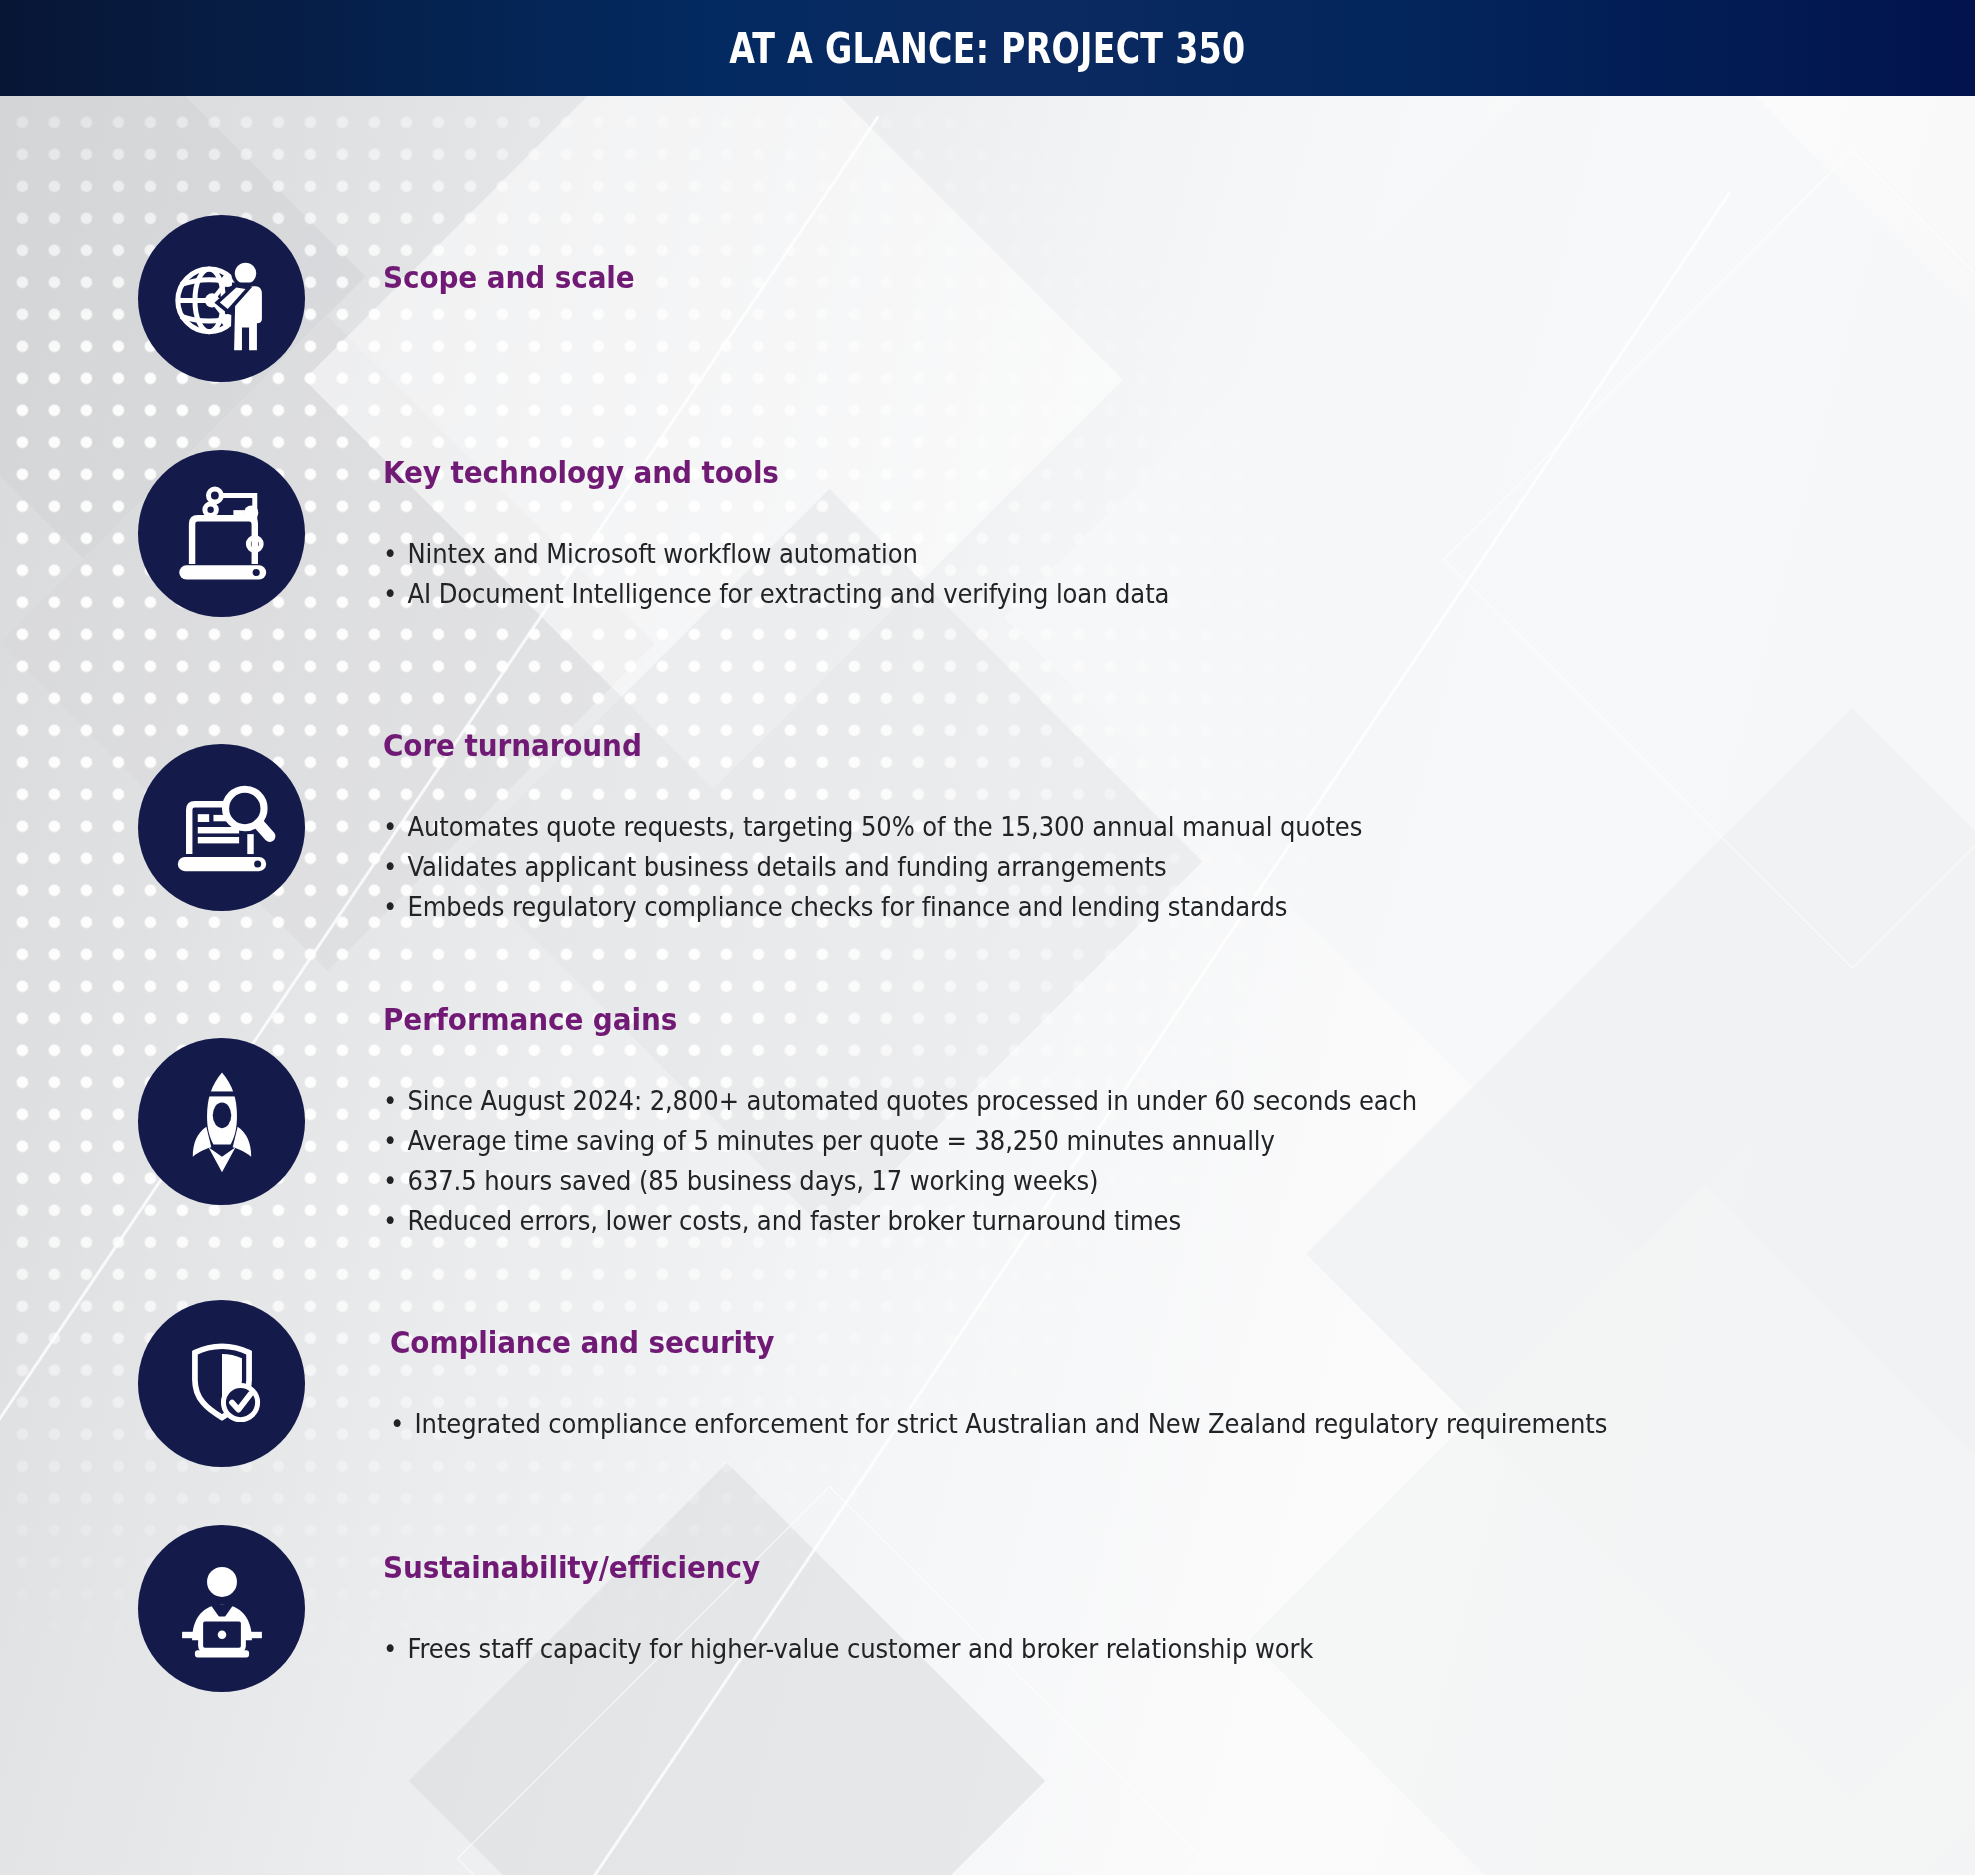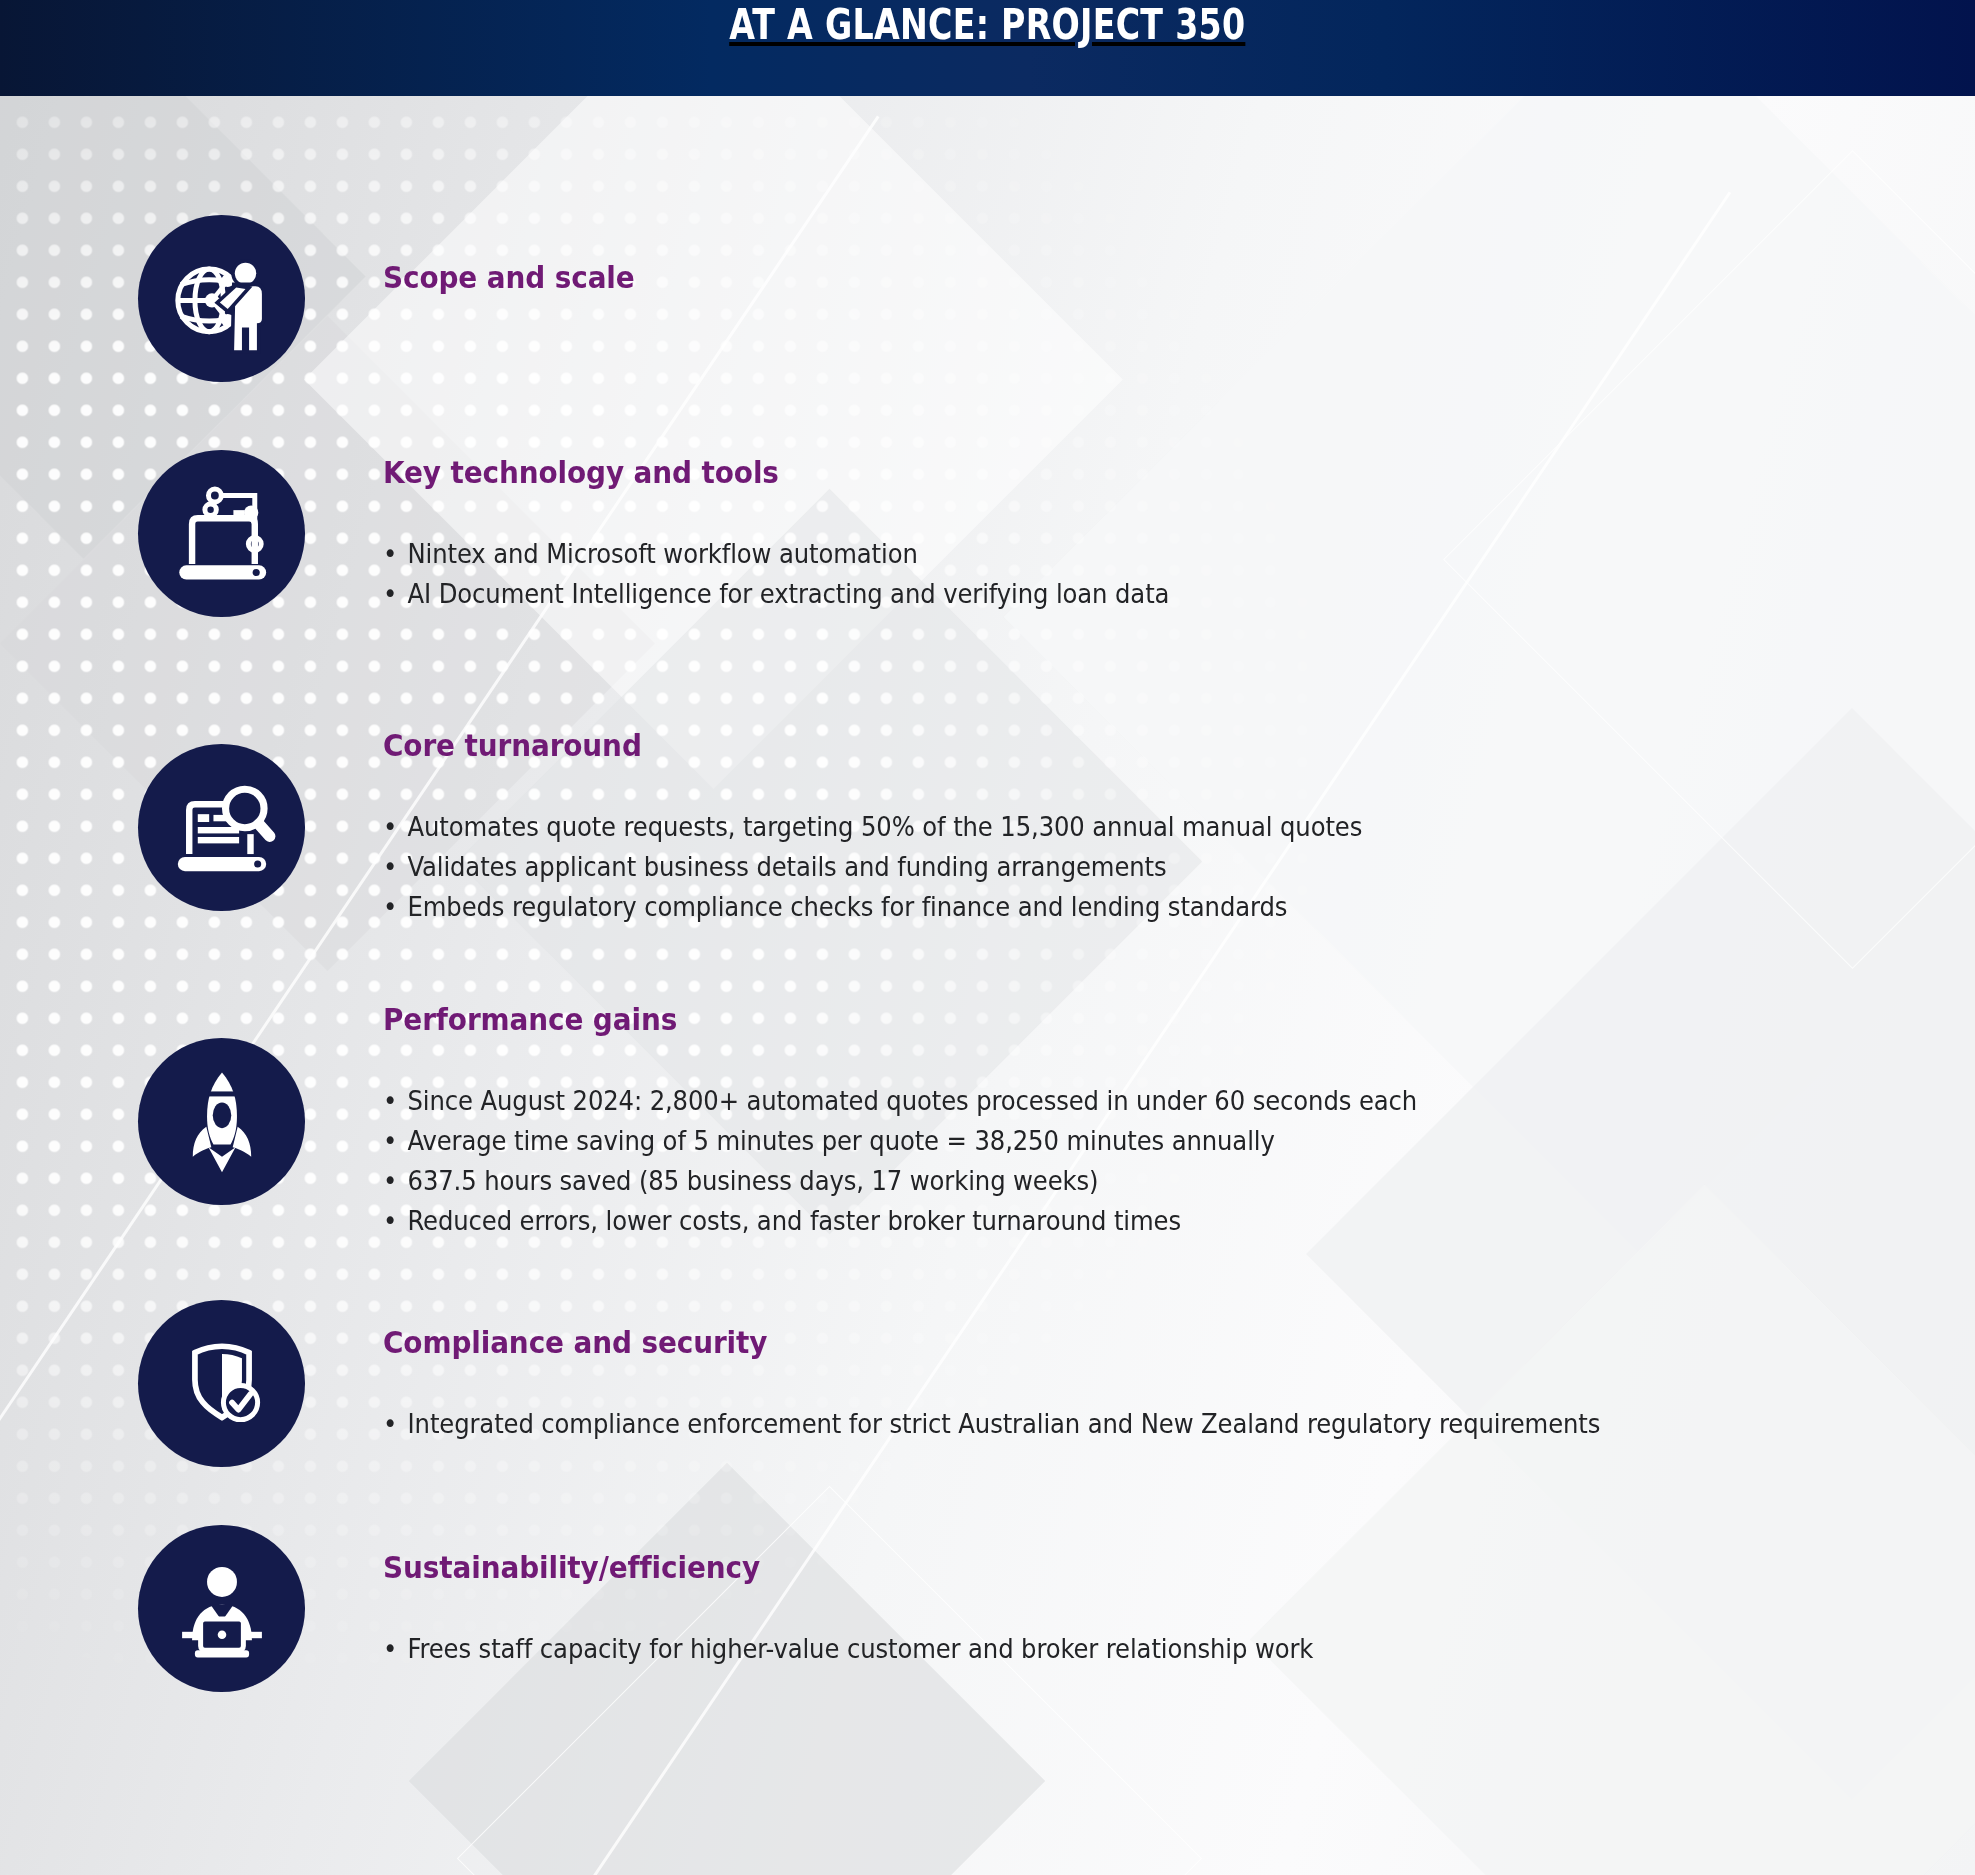--- a/index.html
+++ b/index.html
@@ -23,21 +23,21 @@
     background-image:radial-gradient(circle, rgba(255,255,255,.93) 5.1px, rgba(255,255,255,0) 6.4px);
     background-size:32px 32px; background-position:6.4px 10.3px;
     -webkit-mask-image:radial-gradient(ellipse 1254px 1061px at 309px 675px, #000 42%, rgba(0,0,0,.35) 66%, transparent 88%);
             mask-image:radial-gradient(ellipse 1254px 1061px at 309px 675px, #000 42%, rgba(0,0,0,.35) 66%, transparent 88%);
   }
 
   
   .header-bar {
     position:absolute; top:0; left:0; right:0; height:96px;
     background:linear-gradient(90deg,#081635 0%,#032a61 36%,#0b2a61 52%,#03265c 70%,#02134d 100%);
-    display:flex; justify-content:center; z-index:5;text-decoration:underline;
+    display:flex; align-items:center; justify-content:center; z-index:5;
   }
   .header-bar h1 {
     color:#ffffff; font-size:42px; font-weight:bold;
     letter-spacing:0.3px; white-space:nowrap;
     transform:scaleX(.88); transform-origin:center;
   }
 
   
   .section { position:absolute; left:0; width:100%; display:flex; align-items:center; z-index:4; }
   .icon-col { width:383px; flex:0 0 383px; display:flex; padding-left:138px; }
@@ -188,21 +188,21 @@
       <div class="content">
         <h2>Performance gains</h2>
         <ul>
           <li><span class="marker">•</span><span>Since August 2024: 2,800+ automated quotes processed in under 60 seconds each</span></li>
           <li><span class="marker">•</span><span>Average time saving of 5 minutes per quote = 38,250 minutes annually</span></li>
           <li><span class="marker">•</span><span>637.5 hours saved (85 business days, 17 working weeks)</span></li>
           <li><span class="marker">•</span><span>Reduced errors, lower costs, and faster broker turnaround times</span></li>
         </ul>
       </div>
     </div>
-    <div class="section" style="top: 1300px;">
+    <div class="section" style="top: 1300px; gap: 7px;">
       <div class="icon-col">
         <div class="icon-circle">
     <svg viewBox="0 0 160 160">
       <path d="M42,36 C56,29 66,27 80,27 C94,27 104,29 118,36 V74 C118,100 102,114 80,127 C58,114 42,100 42,74 Z" stroke="#fff" stroke-width="8" fill="none"></path>
       <path d="M80,38 C90,38 99,40 108,44 V74 C108,94 96,106 80,116 Z" fill="#fff"></path>
       <circle cx="106" cy="106" r="24" fill="#141b4b" stroke="#fff" stroke-width="7"></circle>
       <path d="M94,106 L103,116 L120,94" stroke="#fff" stroke-width="8" fill="none" stroke-linecap="round" stroke-linejoin="round"></path>
     </svg>
         </div>
       </div>

